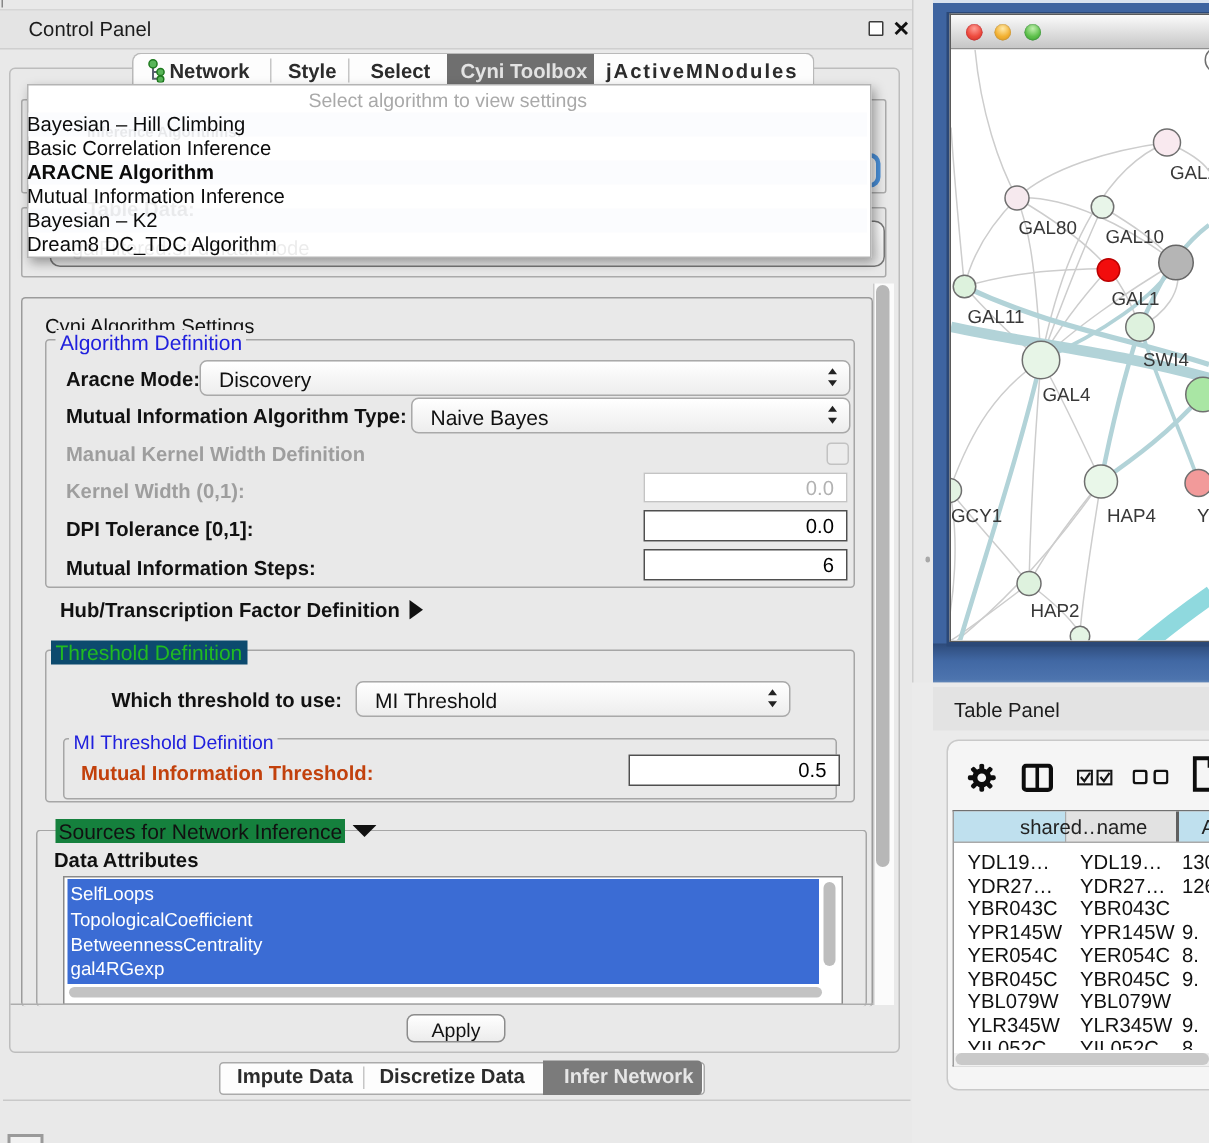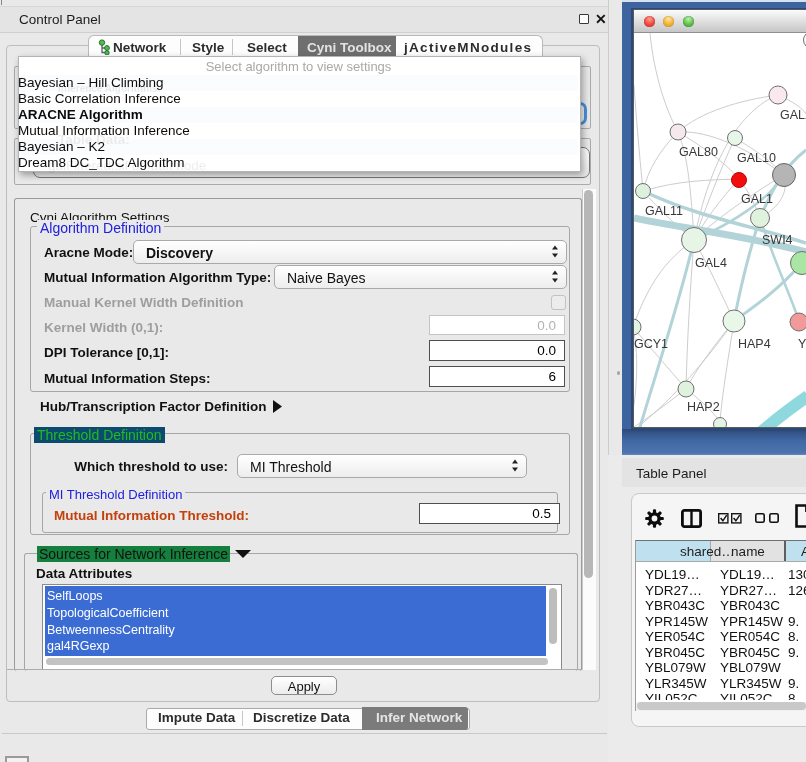--- a/index.html
+++ b/index.html
@@ -59,21 +59,21 @@
 Dream8 DC_TDC Algorithm</div>
 
 <div class="abs" style="left:14px;top:198px;width:566px;height:472px;border:1px solid #9b9b9b;border-radius:3px;border-bottom:none;"></div>
 <div class="abs" style="left:27px;top:193px;background:#e9e9e9;padding:0 3px;font-size:13.5px;color:#111;margin-top:17px;">Cyni Algorithm Settings</div>
 
 <div class="abs" style="left:30px;top:226px;width:538px;height:164px;border:1px solid #a6a6a6;border-radius:3px;"></div>
 <div class="abs" style="left:37px;top:220px;background:#e9e9e9;padding:0 3px;font-size:14px;color:#2020dd;">Algorithm Definition</div>
 
 <div class="abs b" style="left:44px;top:245px;font-size:13.5px;color:#111;">Aracne Mode:</div>
 <div class="abs" style="left:133px;top:240px;width:432px;height:22px;background:linear-gradient(#ffffff,#ededed);border:1px solid #a9a9a9;border-radius:5px;"></div>
-<div class="abs" style="left:146px;top:245px;font-size:14px;color:#111;font-weight:bold;">Discovery</div>
+<div class="abs" style="left:146px;top:245px;font-size:14px;color:#111;">Discovery</div>
 <svg class="abs" style="left:551px;top:245px;" width="8" height="13" viewBox="0 0 8 13">
     <path d="M4 0.5 L7 4.5 L1 4.5 Z" fill="#222"></path>
     <path d="M4 12.5 L7 8.5 L1 8.5 Z" fill="#222"></path>
   </svg>
 
 <div class="abs b" style="left:44px;top:270px;font-size:13.5px;color:#111;">Mutual Information Algorithm Type:</div>
 <div class="abs" style="left:274px;top:265px;width:291px;height:22px;background:linear-gradient(#ffffff,#ededed);border:1px solid #a9a9a9;border-radius:5px;"></div>
 <div class="abs" style="left:287px;top:270px;font-size:14px;color:#111;">Naive Bayes</div>
 <svg class="abs" style="left:551px;top:270px;" width="8" height="13" viewBox="0 0 8 13">
     <path d="M4 0.5 L7 4.5 L1 4.5 Z" fill="#222"></path>

